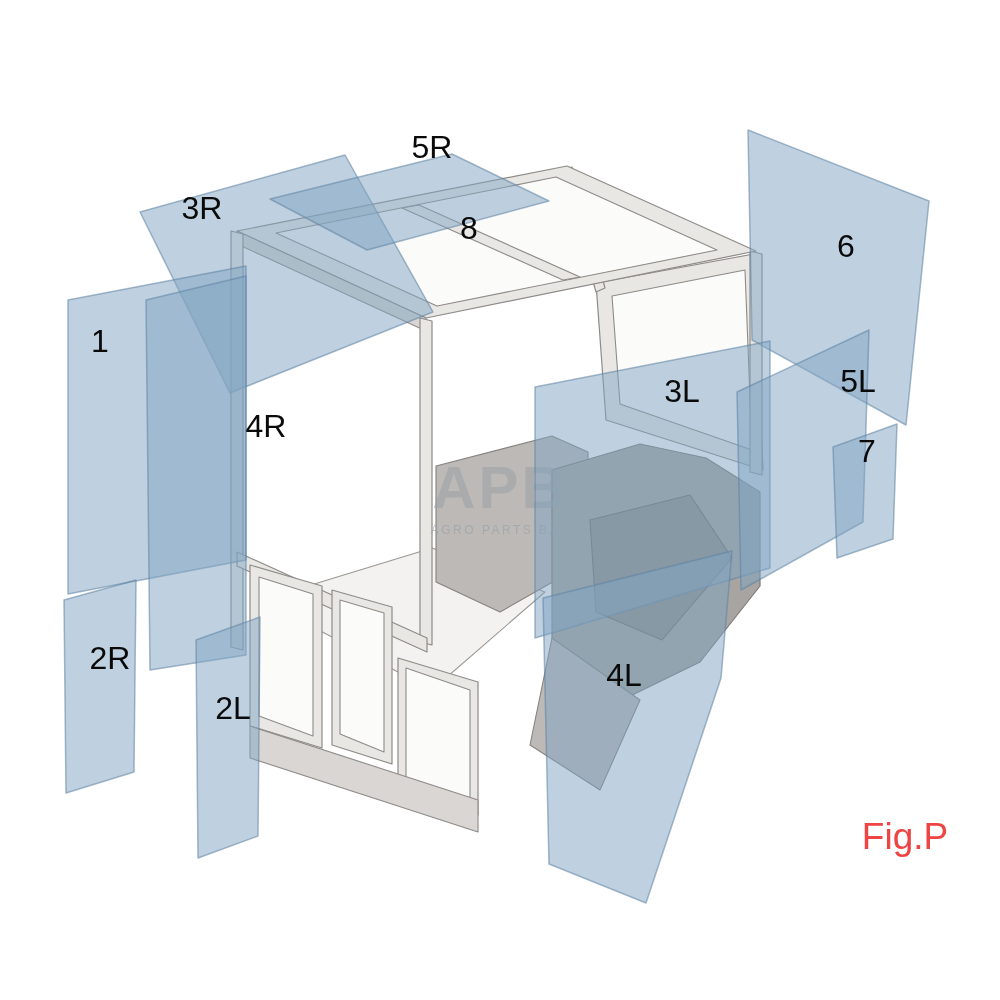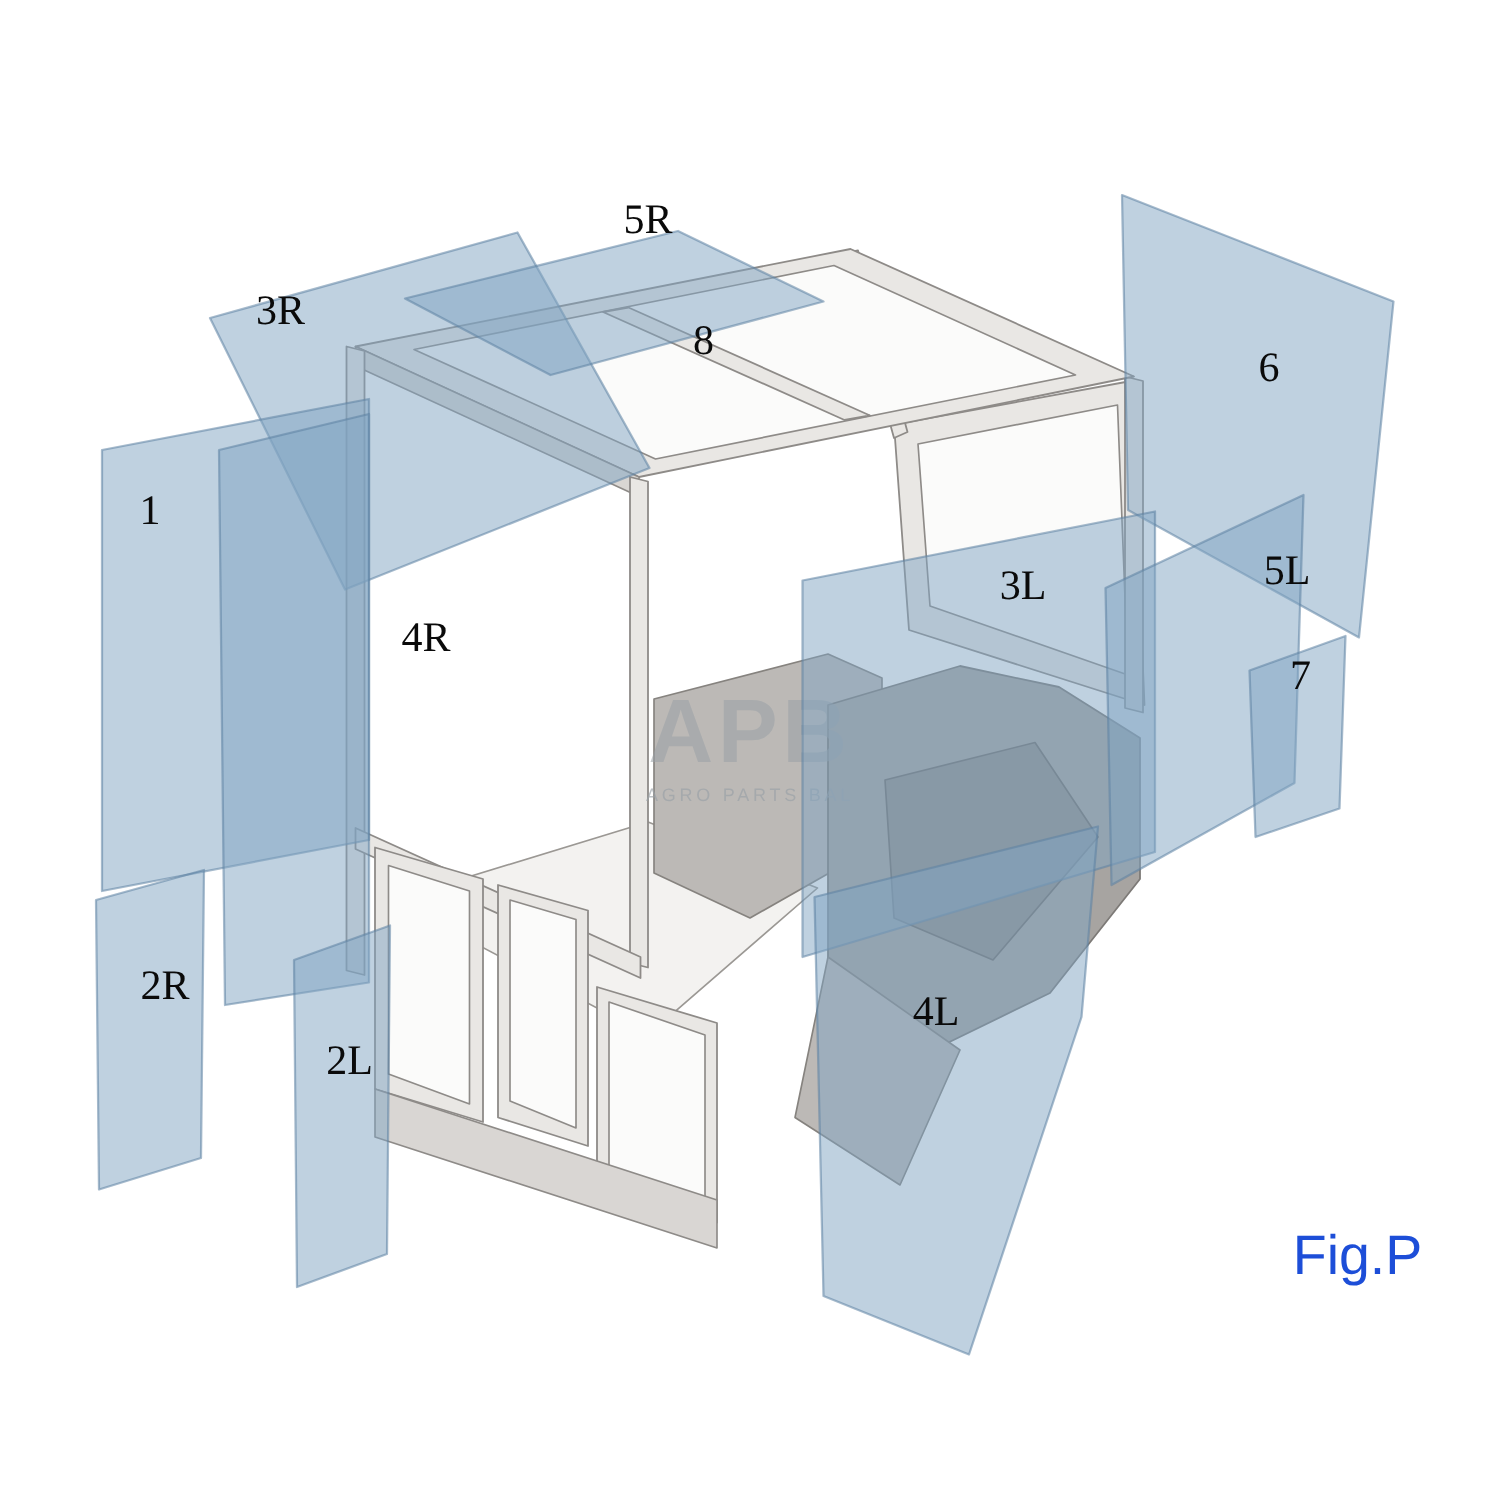--- a/index.html
+++ b/index.html
@@ -26,25 +26,25 @@
 
   
   .wm-big{font-size:60px;font-weight:bold;fill:#9aa1a7;opacity:0.55;letter-spacing:3px;
           font-family:"Liberation Sans",sans-serif;}
   .wm-small{font-size:12px;fill:#9aa1a7;opacity:0.65;letter-spacing:2.5px;
           font-family:"Liberation Sans",sans-serif;}
 
   
   .lbl{
     position:absolute;transform:translate(-50%,-50%);
-    font-size:28px;color:#0a0a0a;z-index:10;white-space:nowrap;font-family:Liberation Serif, serif;
+    font-size:32px;color:#0a0a0a;z-index:10;white-space:nowrap;
   }
   .caption{
     position:absolute;transform:translate(-50%,-50%);
-    font-size:37px;color:#1d4ed8;z-index:10;white-space:nowrap;
+    font-size:37px;color:#ef4444;z-index:10;white-space:nowrap;
   }
 </style>
 </head>
 <body>
 
 <div class="canvas">
 
   <svg width="1000" height="1000" viewBox="0 0 1000 1000">
 
     <g>
@@ -90,28 +90,28 @@
       <path class="glass" d="M748,130 L929,201 L906,425 L752,340 Z"></path>
       <path class="glass" d="M64,600 L136,580 L134,772 L66,793 Z"></path>
       <path class="glass" d="M535,387 L770,341 L770,568 L535,638 Z"></path>
       <path class="glass" d="M737,392 L869,330 L863,522 L741,590 Z"></path>
       <path class="glass" d="M833,447 L897,424 L893,539 L837,558 Z"></path>
       <path class="glass" d="M543,598 L732,551 L721,678 L646,903 L549,864 Z"></path>
       <path class="glass" d="M196,640 L260,617 L258,836 L198,858 Z"></path>
     </g>
   </svg>
 
-  <div class="lbl" style="left:187px;top:208px">3R</div>
+  <div class="lbl" style="left:202px;top:208px">3R</div>
   <div class="lbl" style="left:432px;top:147px">5R</div>
   <div class="lbl" style="left:469px;top:228px">8</div>
   <div class="lbl" style="left:846px;top:246px">6</div>
   <div class="lbl" style="left:100px;top:341px">1</div>
   <div class="lbl" style="left:858px;top:381px">5L</div>
   <div class="lbl" style="left:682px;top:391px">3L</div>
   <div class="lbl" style="left:867px;top:451px">7</div>
-  <div class="lbl" style="left:284px;top:426px">4R</div>
+  <div class="lbl" style="left:266px;top:426px">4R</div>
   <div class="lbl" style="left:110px;top:658px">2R</div>
   <div class="lbl" style="left:233px;top:708px">2L</div>
   <div class="lbl" style="left:624px;top:675px">4L</div>
 
   <div class="caption" style="left:905px;top:837px">Fig.P</div>
 
 </div>
 
 </body></html>

